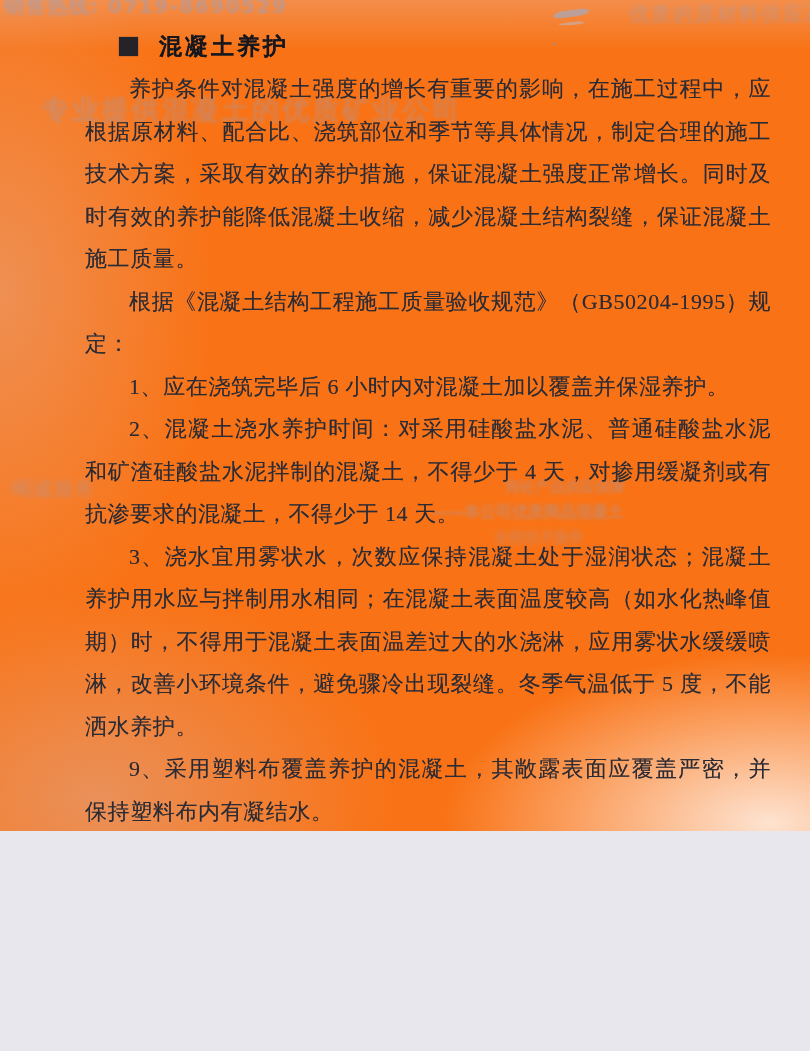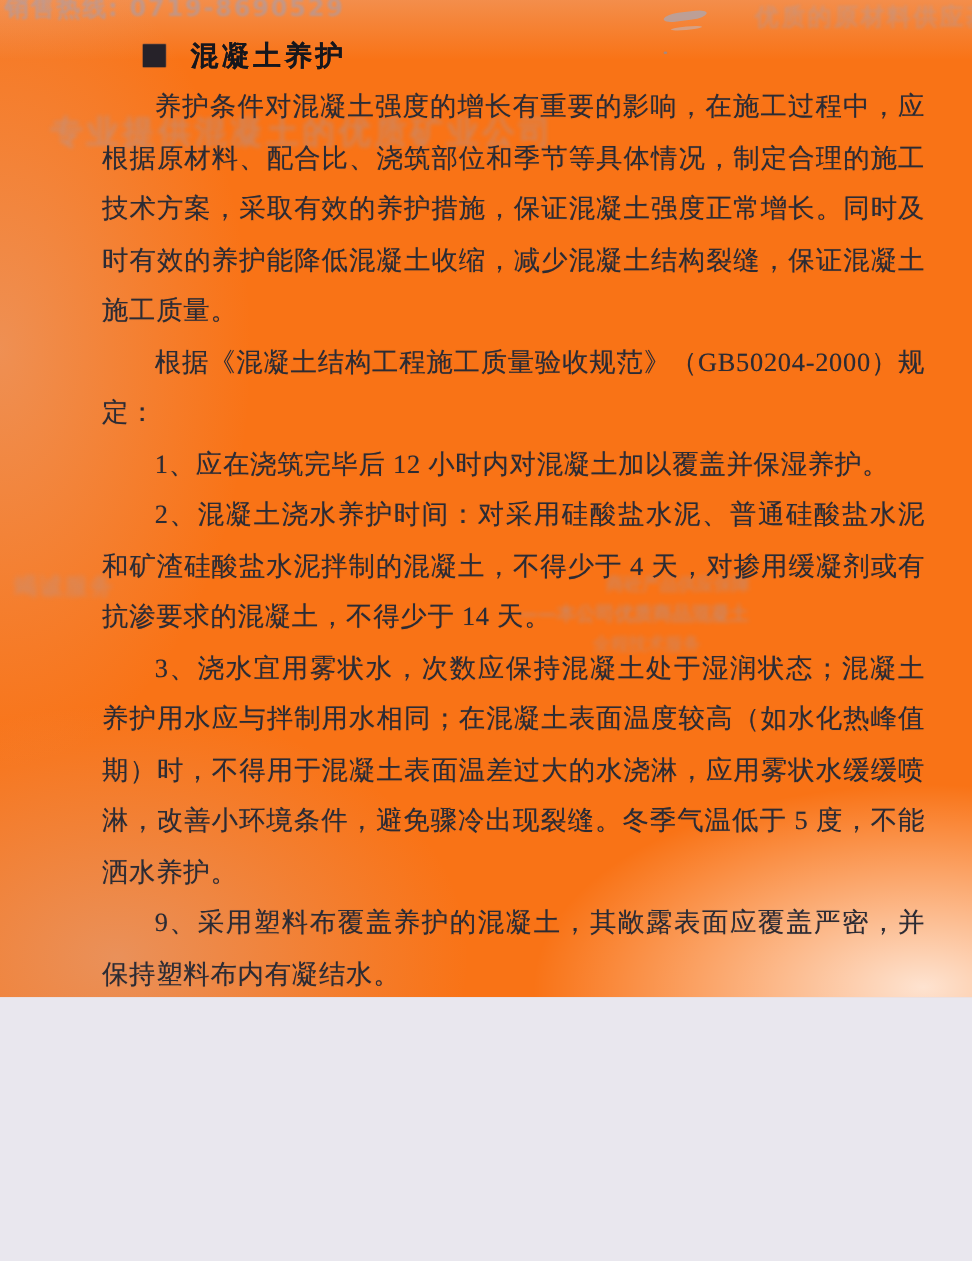--- a/index.html
+++ b/index.html
@@ -85,20 +85,20 @@
   </div>
   <div class="speck"></div>
 
   <div class="heading">
     <span class="bullet">■</span>
     <span class="title">混凝土养护</span>
   </div>
 
   <div class="body-text">
     <p>养护条件对混凝土强度的增长有重要的影响，在施工过程中，应根据原材料、配合比、浇筑部位和季节等具体情况，制定合理的施工技术方案，采取有效的养护措施，保证混凝土强度正常增长。同时及时有效的养护能降低混凝土收缩，减少混凝土结构裂缝，保证混凝土施工质量。</p>
-    <p>根据《混凝土结构工程施工质量验收规范》（GB50204-2000）规定：</p>
-    <p>1、应在浇筑完毕后 12 小时内对混凝土加以覆盖并保湿养护。</p>
+    <p>根据《混凝土结构工程施工质量验收规范》（GB50204-1995）规定：</p>
+    <p>1、应在浇筑完毕后 6 小时内对混凝土加以覆盖并保湿养护。</p>
     <p>2、混凝土浇水养护时间：对采用硅酸盐水泥、普通硅酸盐水泥和矿渣硅酸盐水泥拌制的混凝土，不得少于 4 天，对掺用缓凝剂或有抗渗要求的混凝土，不得少于 14 天。</p>
     <p>3、浇水宜用雾状水，次数应保持混凝土处于湿润状态；混凝土养护用水应与拌制用水相同；在混凝土表面温度较高（如水化热峰值期）时，不得用于混凝土表面温差过大的水浇淋，应用雾状水缓缓喷淋，改善小环境条件，避免骤冷出现裂缝。冬季气温低于 5 度，不能洒水养护。</p>
     <p>9、采用塑料布覆盖养护的混凝土，其敞露表面应覆盖严密，并保持塑料布内有凝结水。</p>
   </div>
 
 </div>
 
 </body></html>

